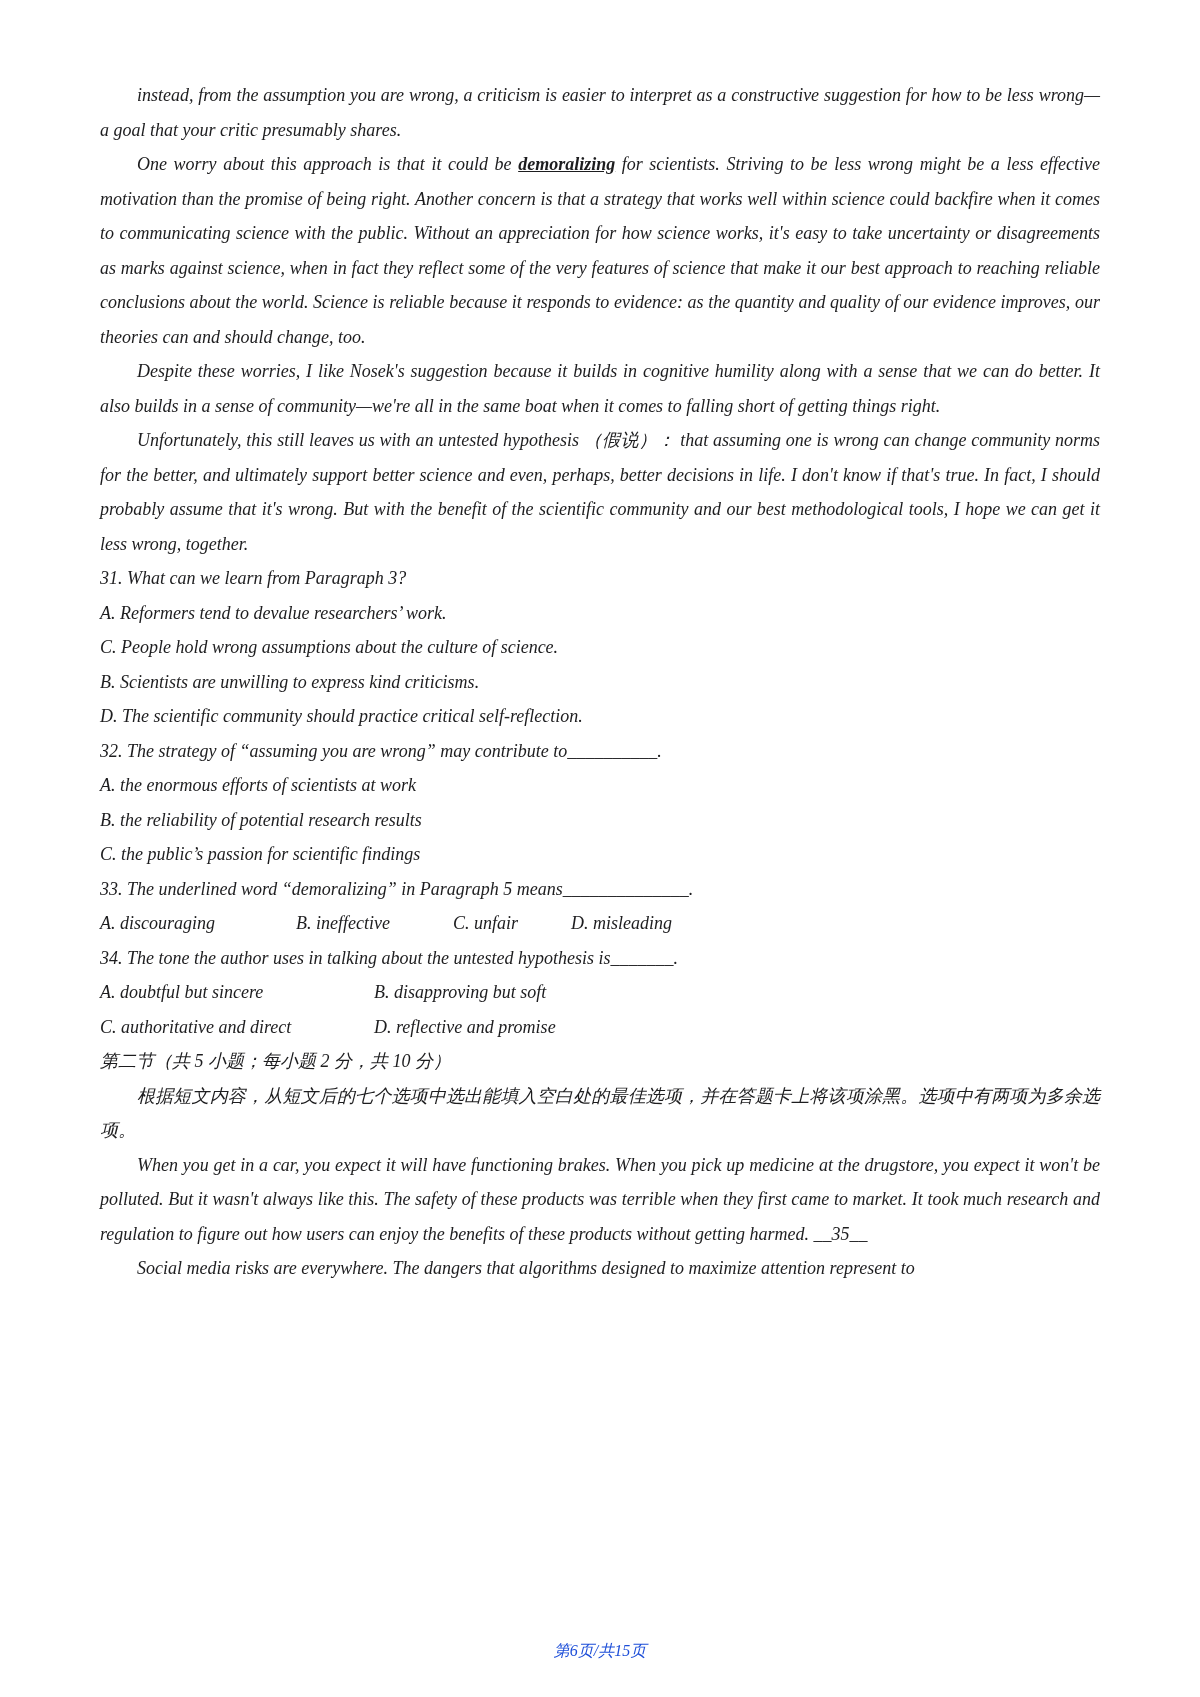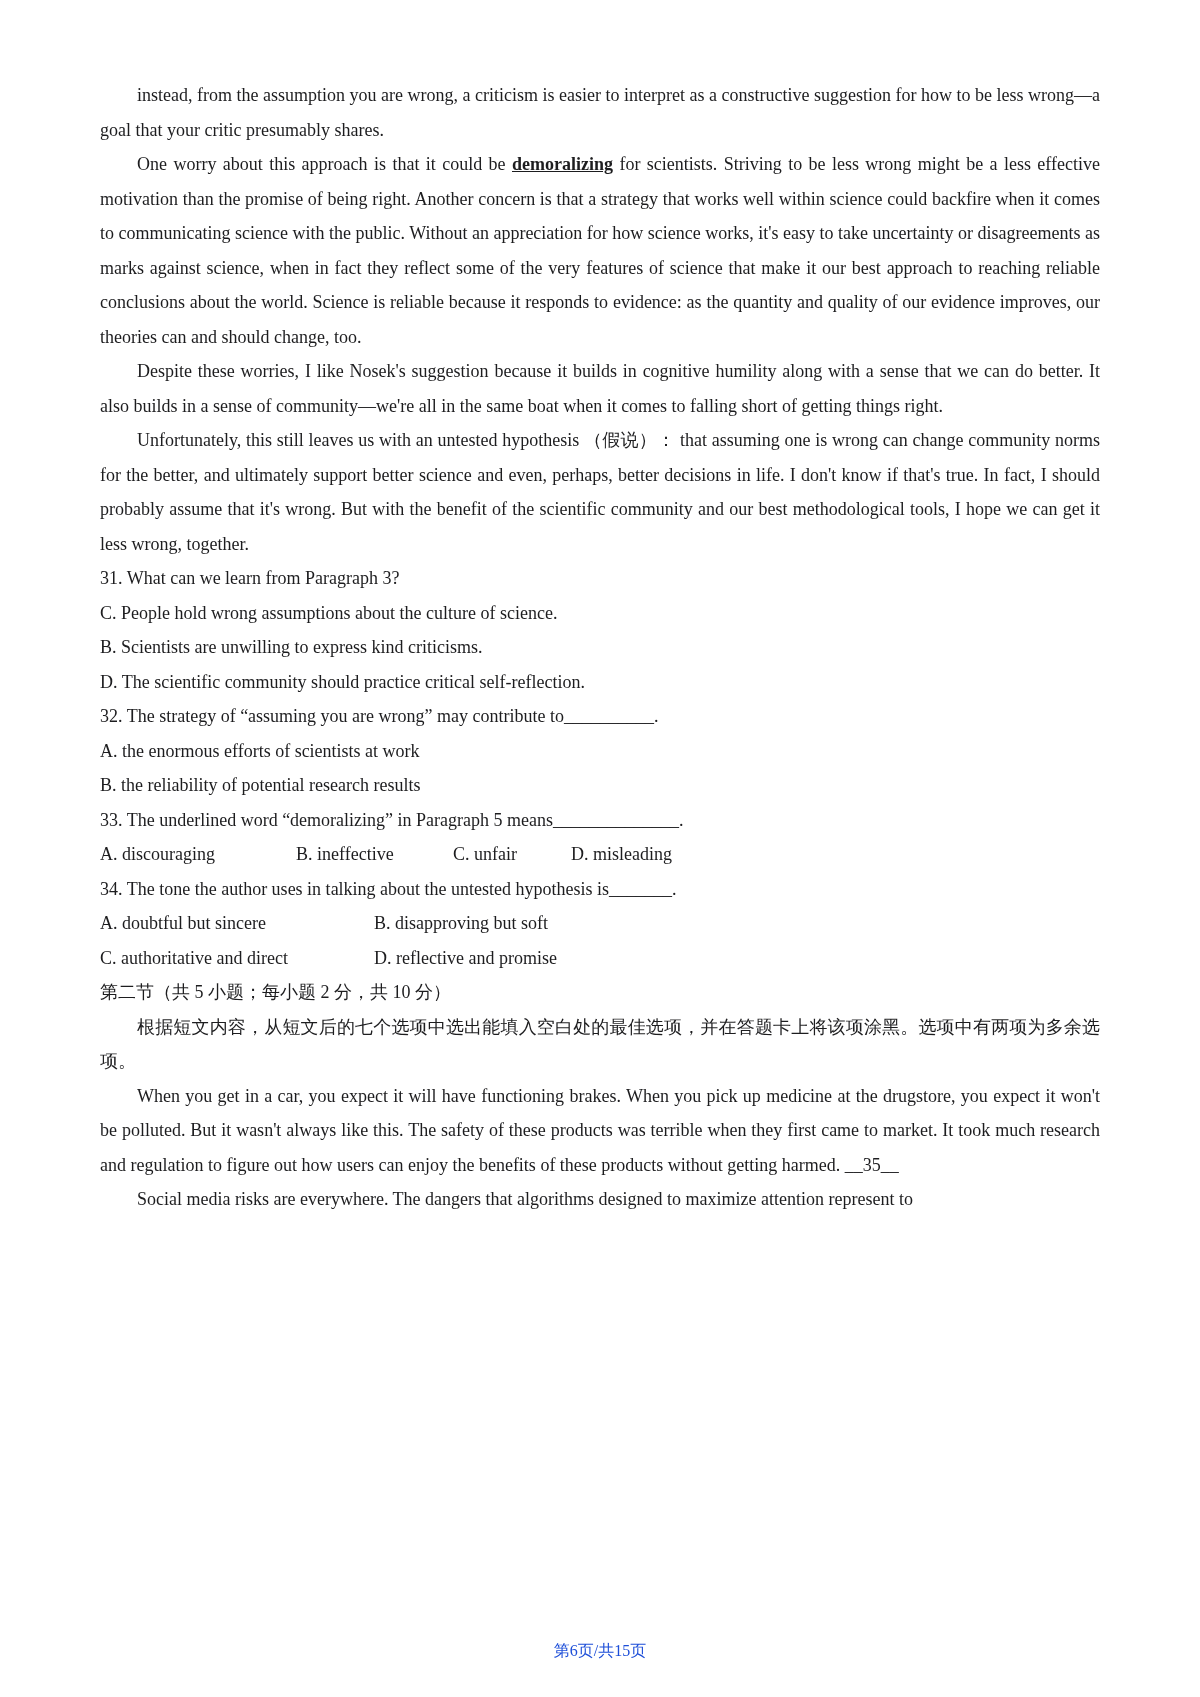--- a/index.html
+++ b/index.html
@@ -1,15 +1,15 @@
 <!DOCTYPE html>
 <html><head>
 <meta charset="utf-8">
 <style>
-  * { box-sizing: border-box; }
+  * { box-sizing: border-box; font-style: italic; }
   html, body {
     margin: 0;
     padding: 0;
     background: #ffffff;
   }
   .page {
     width: 1200px;
     height: 1697px;
     margin: 0 auto;
     background: #ffffff;
@@ -53,29 +53,31 @@
   <p class="para indent">instead, from the assumption you are wrong, a criticism is easier to interpret as a constructive suggestion for how to be less wrong—a goal that your critic presumably shares.</p>
 
   <p class="para indent"><span>One worry about this approach is that it could be </span><span class="em-word">demoralizing</span><span> for scientists. Striving to be less wrong might be a less effective motivation than the promise of being right. Another concern is that a strategy that works well within science could backfire when it comes to communicating science with the public. Without an appreciation for how science works, it's easy to take uncertainty or disagreements as marks against science, when in fact they reflect some of the very features of science that make it our best approach to reaching reliable conclusions about the world. Science is reliable because it responds to evidence: as the quantity and quality of our evidence improves, our theories can and should change, too.</span></p>
 
   <p class="para indent">Despite these worries, I like Nosek's suggestion because it builds in cognitive humility along with a sense that we can do better. It also builds in a sense of community—we're all in the same boat when it comes to falling short of getting things right.</p>
 
   <p class="para indent">Unfortunately, this still leaves us with an untested hypothesis （假说）： that assuming one is wrong can change community norms for the better, and ultimately support better science and even, perhaps, better decisions in life. I don't know if that's true. In fact, I should probably assume that it's wrong. But with the benefit of the scientific community and our best methodological tools, I hope we can get it less wrong, together.</p>
 
   <div>
     <p class="para">31. What can we learn from Paragraph 3?</p>
+    <p class="para">A. Reformers tend to devalue researchers’ work.</p>
     <p class="para">C. People hold wrong assumptions about the culture of science.</p>
     <p class="para">B. Scientists are unwilling to express kind criticisms.</p>
     <p class="para">D. The scientific community should practice critical self-reflection.</p>
   </div>
 
   <div>
     <p class="para">32. The strategy of “assuming you are wrong” may contribute to__________.</p>
     <p class="para">A. the enormous efforts of scientists at work</p>
     <p class="para">B. the reliability of potential research results</p>
+    <p class="para">C. the public’s passion for scientific findings</p>
   </div>
 
   <div>
     <p class="para">33. The underlined word “demoralizing” in Paragraph 5 means______________.</p>
     <p class="para"><span class="opt33-a">A. discouraging</span><span class="opt33-b">B. ineffective</span><span class="opt33-c">C. unfair</span><span class="opt33-d">D. misleading</span></p>
   </div>
 
   <div>
     <p class="para">34. The tone the author uses in talking about the untested hypothesis is_______.</p>
     <p class="para"><span class="col2">A. doubtful but sincere</span><span>B. disapproving but soft</span></p>

